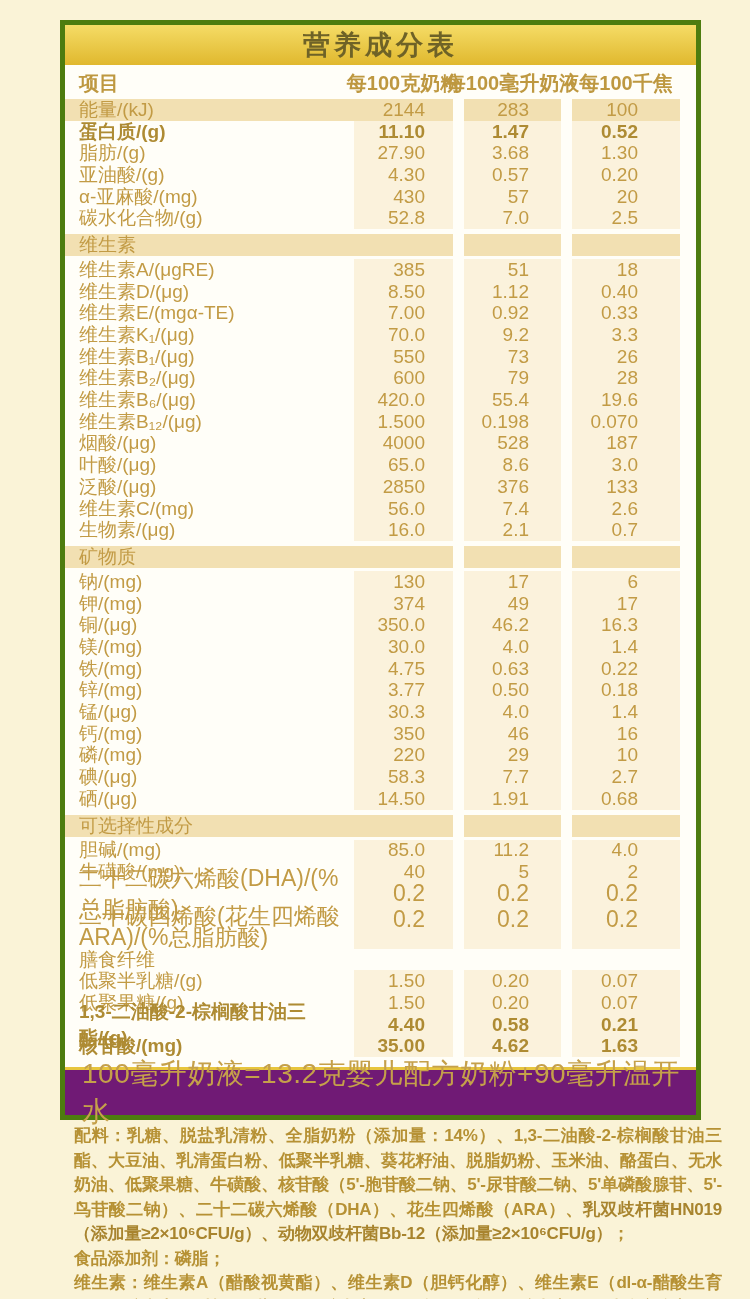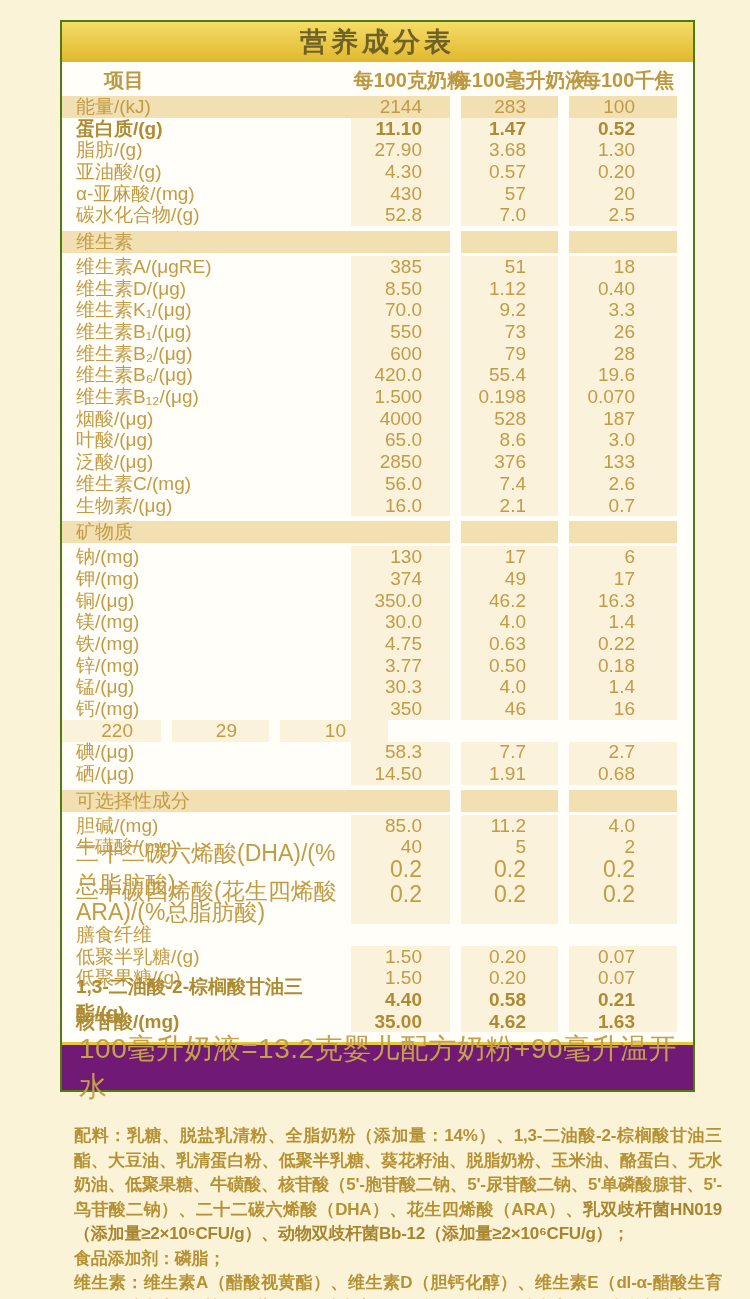--- a/index.html
+++ b/index.html
@@ -6,41 +6,41 @@
   body {
     width:750px; height:1299px;
     background:#FAF3D7;
     font-family:"Liberation Sans","DejaVu Sans",sans-serif;
     overflow:hidden;
   }
   .sheet { position:relative; width:750px; height:1299px; }
 
   .panel {
     position:absolute; left:60px; top:20px; width:631px;
-    border:2px solid #4d7c0f;
+    border:5px solid #4d7c0f;
     background:#FFFEF8;
   }
   .title-band {
     height:40px;
     background:linear-gradient(#F5DC66,#E0B82E);
     display:flex; align-items:center; justify-content:center;
     font-size:27px; font-weight:bold; color:#6E6227; letter-spacing:4px;
   }
   .tbl { padding:5px 0 10px 0; }
 
   .row { display:flex; align-items:center; height:21.7px; font-size:19px; color:#C29B45; }
   .label-cell { width:289px; padding-left:14px; box-sizing:border-box; height:100%; display:flex; align-items:center; }
   .cell { width:99px; height:100%; background:#FBF2DC; display:flex; align-items:center; justify-content:flex-end; box-sizing:border-box; }
   .cell.c1 { padding-right:28px; }
   .cell.c2 { width:97px; padding-right:32px; }
   .cell.c3 { width:108px; padding-right:42px; }
   .gut { width:11px; height:100%; }
   .rp { width:16px; }
 
-  .row.hdr { height:27px; margin-bottom:2px; font-weight:bold; font-size:20px; color:#BE9840;padding-left:28px; }
+  .row.hdr { height:27px; margin-bottom:2px; font-weight:bold; font-size:20px; color:#BE9840; }
   .row.hdr .cell { background:transparent; justify-content:center; padding-right:0; white-space:nowrap; overflow:visible; }
 
   .row.stripe .label-cell, .row.stripe .cell { background:#F2E0B2; }
   .row.boldrow { font-weight:bold; color:#AE8B33; }
   .row.small { font-size:23px; }
   .row.tall { height:44px; align-items:flex-start; }
   .row.tall .label-cell { align-items:flex-start; line-height:21px; padding-top:1px; }
   .row.tall .cell { align-items:flex-start; padding-top:1px; }
   .row.section { height:22px; margin:5px 0 3px 0; }
   .row.section .label-cell, .row.section .cell { background:#F2E0B2;font-family:Liberation Serif, serif; }
@@ -153,20 +153,29 @@
           <div class="row">
             <div class="label-cell">维生素D/(μg)</div>
             <div class="cell c1">8.50</div>
             <div class="gut"></div>
             <div class="cell c2">1.12</div>
             <div class="gut"></div>
             <div class="cell c3">0.40</div>
             <div class="rp"></div>
           </div>
           <div class="row">
+            <div class="label-cell">维生素E/(mgα-TE)</div>
+            <div class="cell c1">7.00</div>
+            <div class="gut"></div>
+            <div class="cell c2">0.92</div>
+            <div class="gut"></div>
+            <div class="cell c3">0.33</div>
+            <div class="rp"></div>
+          </div>
+          <div class="row">
             <div class="label-cell">维生素K₁/(μg)</div>
             <div class="cell c1">70.0</div>
             <div class="gut"></div>
             <div class="cell c2">9.2</div>
             <div class="gut"></div>
             <div class="cell c3">3.3</div>
             <div class="rp"></div>
           </div>
           <div class="row">
             <div class="label-cell">维生素B₁/(μg)</div>
@@ -324,20 +333,21 @@
           <div class="row">
             <div class="label-cell">钙/(mg)</div>
             <div class="cell c1">350</div>
             <div class="gut"></div>
             <div class="cell c2">46</div>
             <div class="gut"></div>
             <div class="cell c3">16</div>
             <div class="rp"></div>
           </div>
           <div class="row">
+            <div class="label-cell">磷/(mg)</div>
             <div class="cell c1">220</div>
             <div class="gut"></div>
             <div class="cell c2">29</div>
             <div class="gut"></div>
             <div class="cell c3">10</div>
             <div class="rp"></div>
           </div>
           <div class="row">
             <div class="label-cell">碘/(μg)</div>
             <div class="cell c1">58.3</div>

